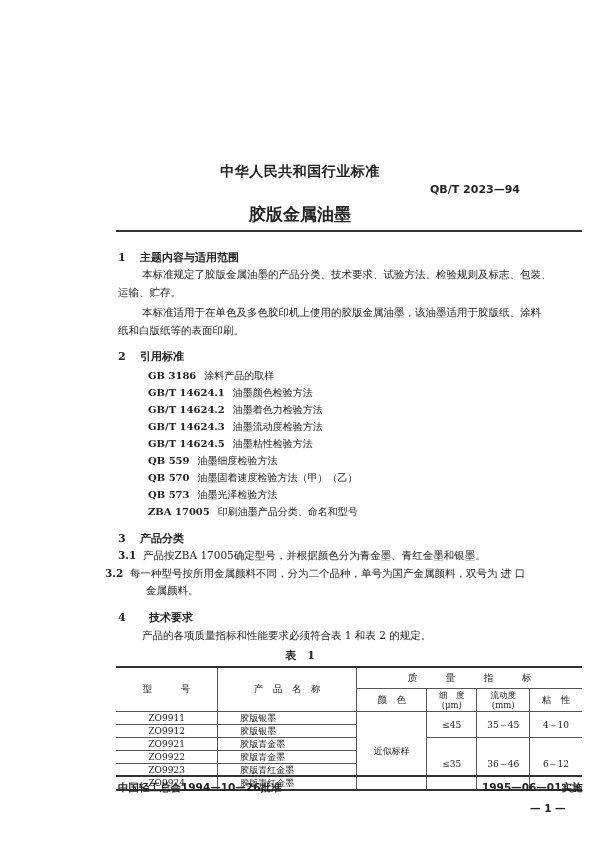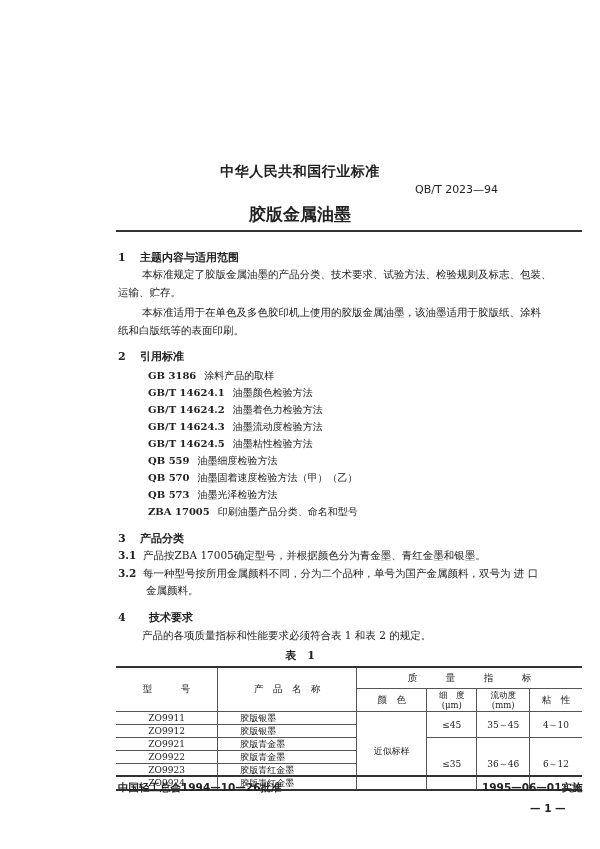--- a/index.html
+++ b/index.html
@@ -4,21 +4,21 @@
 <style>
   html, body { margin: 0; padding: 0; }
   body {
     width: 600px; height: 849px; background: #ffffff; position: relative;
     font-family: "DejaVu Serif", "Liberation Serif", serif; color: #222;
     overflow: hidden;
   }
   .abs { position: absolute; white-space: nowrap; }
   .sans { font-family: "DejaVu Sans", "Liberation Sans", sans-serif; }
   .org { top: 163px; left: 0; width: 600px; text-align: center; font-size: 14px; font-weight: bold; letter-spacing: 0.5px; }
-  .code { top: 183px; left: 415px; font-size: 11px; font-weight: normal; }
+  .code { top: 183px; left: 430px; font-size: 11px; font-weight: bold; }
   .title { top: 203px; left: 0; width: 600px; text-align: center; font-size: 17px; font-weight: bold; }
   .rule { position: absolute; left: 116px; width: 466px; height: 2px; background: #333; }
   .h { font-size: 11px; font-weight: bold; }
   .h .num { display: inline-block; width: 16px; }
   .p { font-size: 10.5px; line-height: 20px; }
   .ref { font-size: 10px; }
   .ref .rc { display: inline-block; font-weight: bold; margin-right: 8px; }
   table.t1 { position: absolute; left: 116px; top: 666px; width: 466px; border-collapse: collapse; font-size: 9.5px; }
   table.t1 td { border: 1px solid #555; text-align: center; padding: 0; }
   table.t1 tr.hd1 td { height: 20px; }
@@ -56,21 +56,21 @@
 <div class="abs ref" style="top:437px;left:148px;"><span class="rc">GB/T 14624.5</span><span>油墨粘性检验方法</span></div>
 <div class="abs ref" style="top:454px;left:148px;"><span class="rc">QB 559</span><span>油墨细度检验方法</span></div>
 <div class="abs ref" style="top:471px;left:148px;"><span class="rc">QB 570</span><span>油墨固着速度检验方法（甲）（乙）</span></div>
 <div class="abs ref" style="top:488px;left:148px;"><span class="rc">QB 573</span><span>油墨光泽检验方法</span></div>
 <div class="abs ref" style="top:505px;left:148px;"><span class="rc">ZBA 17005</span><span>印刷油墨产品分类、命名和型号</span></div>
 
 <div class="abs h" style="top:531px;left:118px;">
   <span class="num">3</span><span style="margin-left:6px">产品分类</span>
 </div>
 <div class="abs p" style="top:545px;left:118px;"><b>3.1</b>&nbsp;&nbsp;<span>产品按ZBA 17005确定型号，并根据颜色分为青金墨、青红金墨和银墨。</span></div>
-<div class="abs p" style="top:563px;left:118px;"><b>3.2</b>&nbsp;&nbsp;<span>每一种型号按所用金属颜料不同，分为二个品种，单号为国产金属颜料，双号为 进 口</span></div>
+<div class="abs p" style="top:563px;left:105px;"><b>3.2</b>&nbsp;&nbsp;<span>每一种型号按所用金属颜料不同，分为二个品种，单号为国产金属颜料，双号为 进 口</span></div>
 <div class="abs p" style="top:580px;left:118px;margin-left:28px;">金属颜料。</div>
 
 <div class="abs h" style="top:610px;left:118px;">
   <span class="num">4</span><span style="margin-left:15px">技术要求</span>
 </div>
 <div class="abs p" style="top:625px;left:142px;">产品的各项质量指标和性能要求必须符合表 1 和表 2 的规定。</div>
 
 <div class="abs" style="top:648px;left:0;width:600px;text-align:center;font-size:11px;font-weight:bold;">表　1</div>
 
 <table class="t1">

